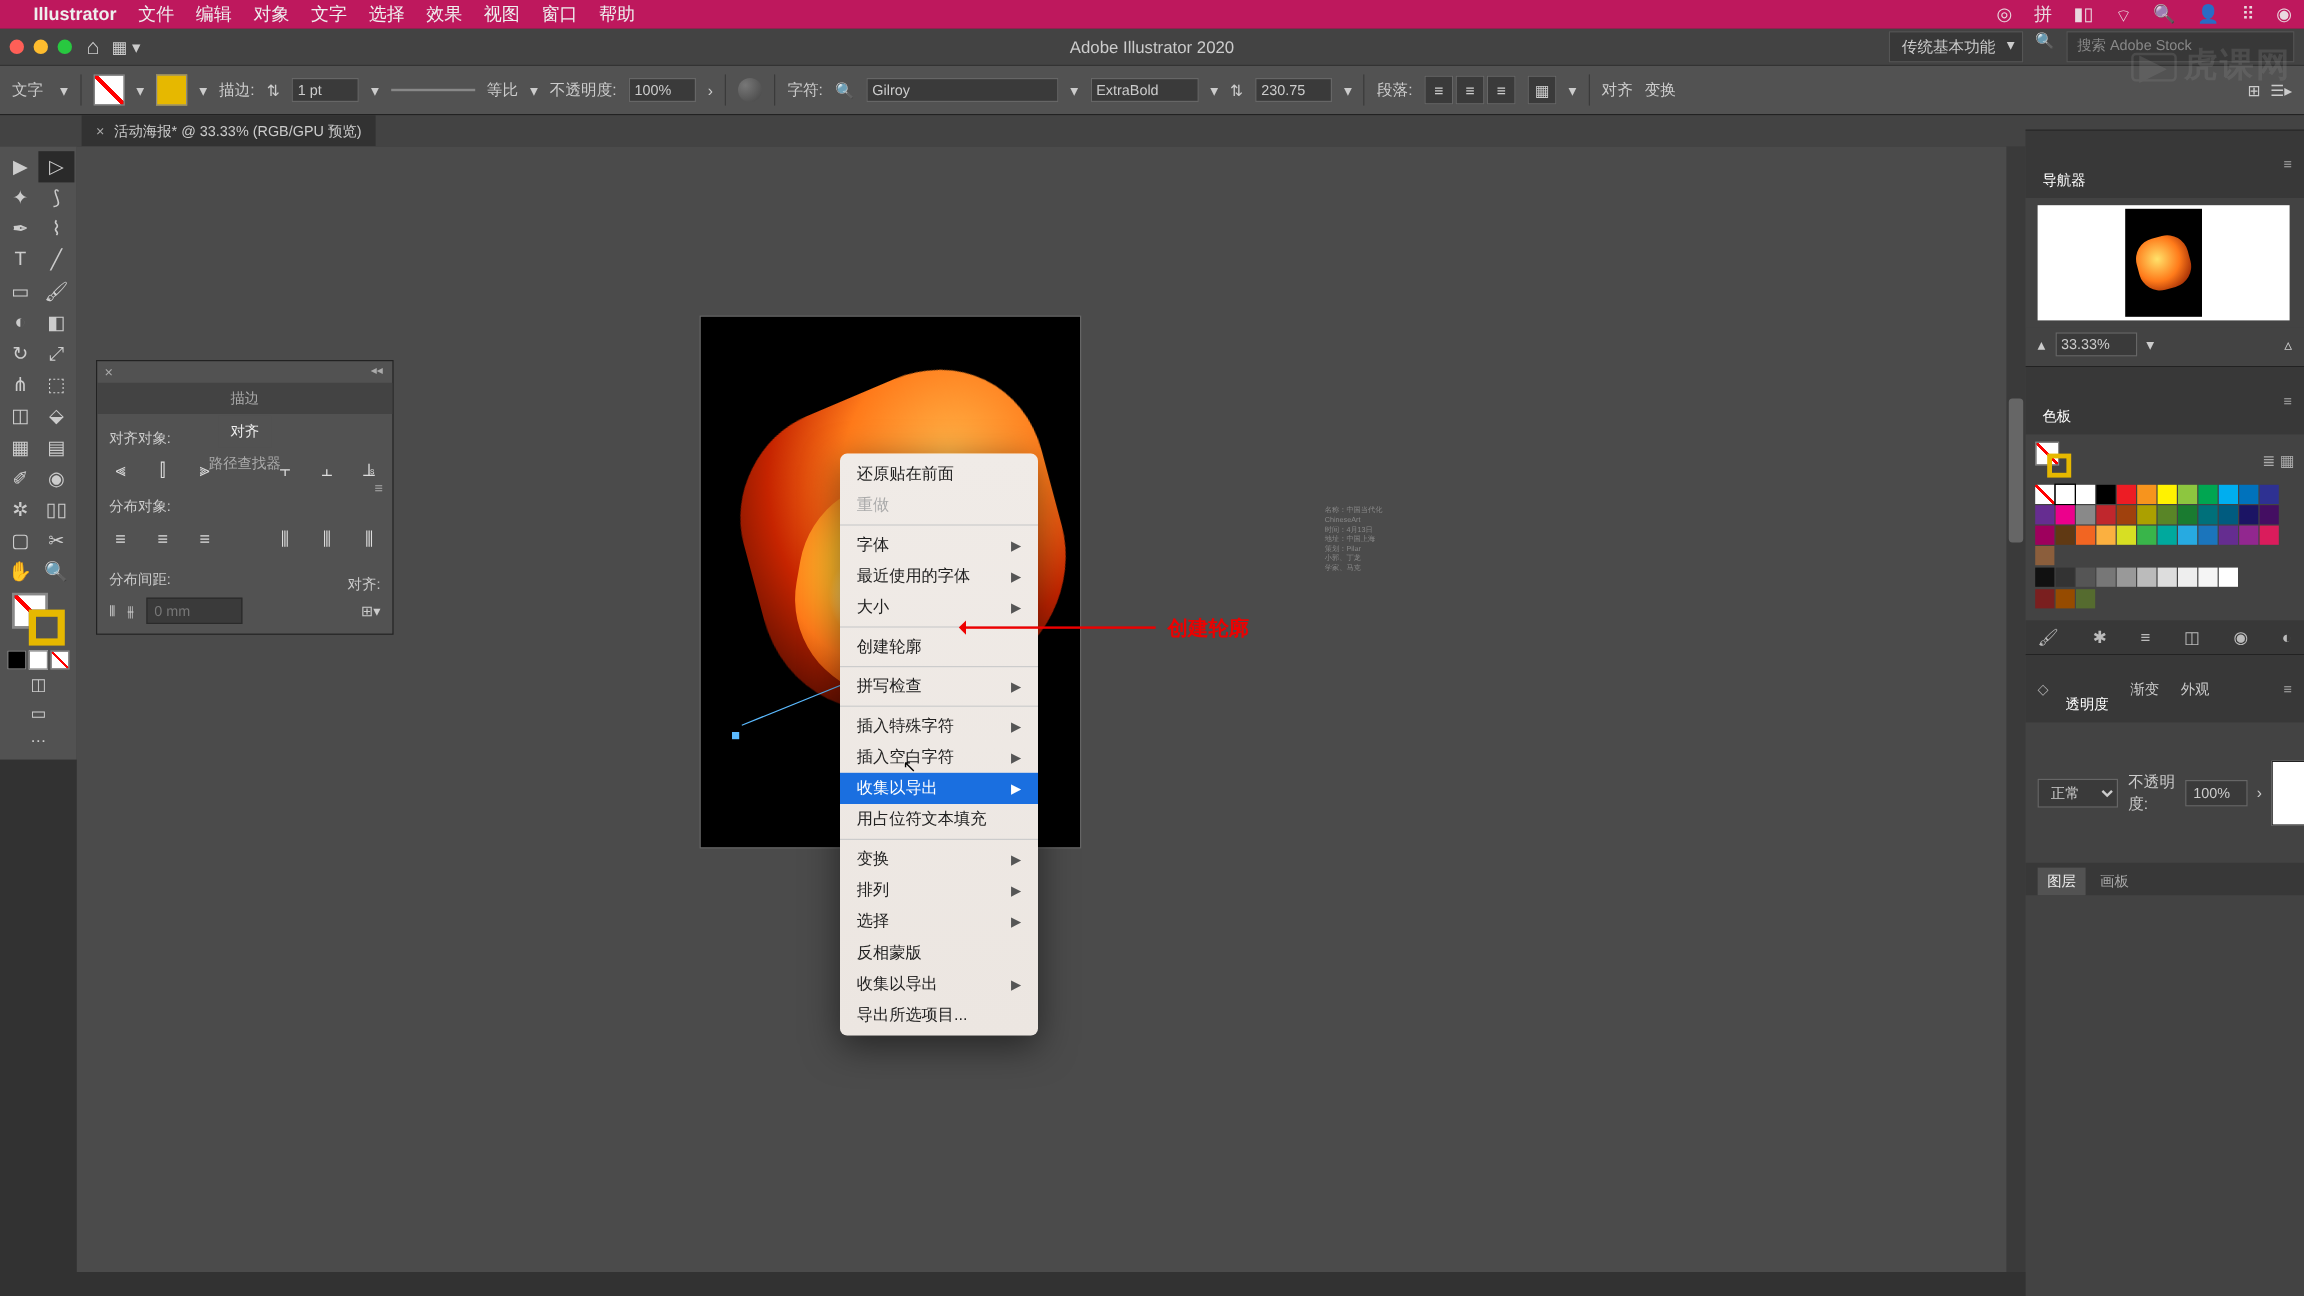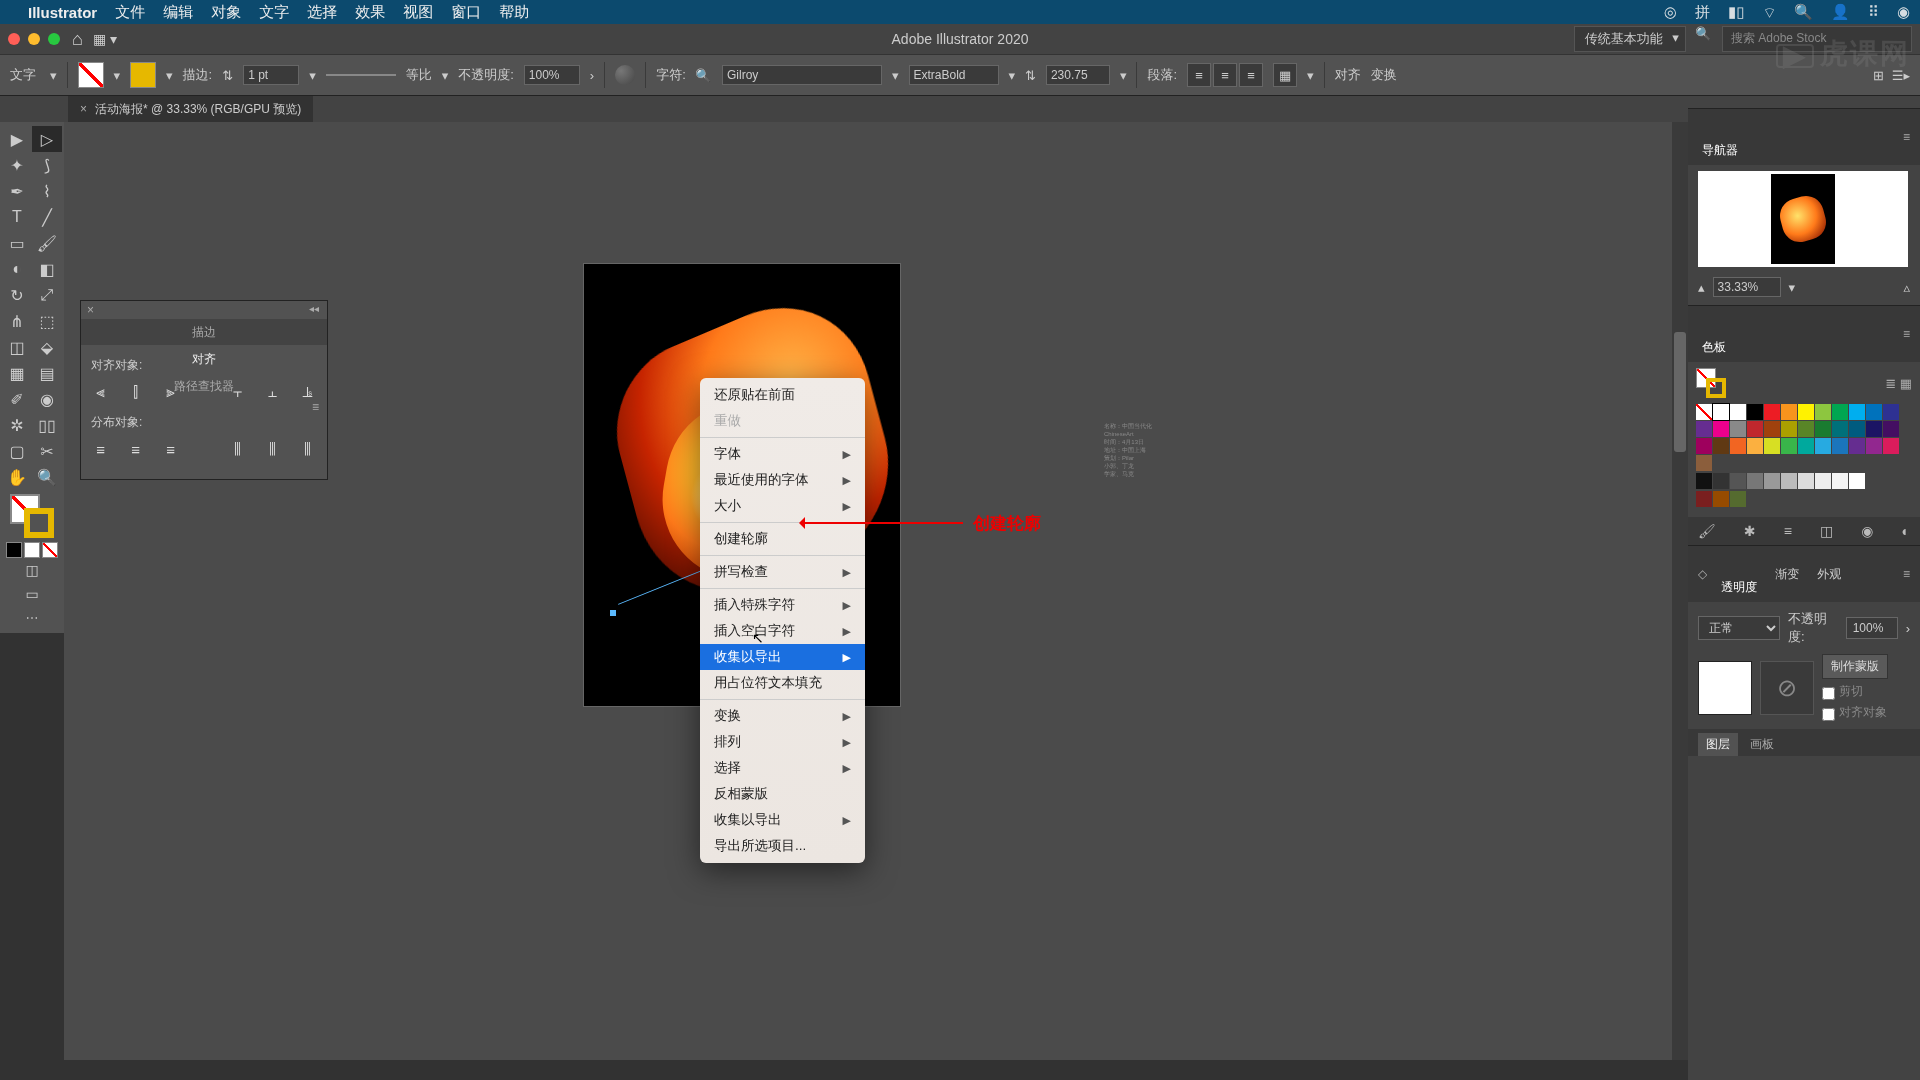--- a/index.html
+++ b/index.html
@@ -1,19 +1,19 @@
 <!DOCTYPE html>
 <html><head>
 <meta charset="utf-8">
 <style>
 * { margin: 0; padding: 0; box-sizing: border-box; font-family: "Helvetica Neue", Arial, sans-serif; user-select: none; }
 body { width: 1920px; height: 1080px; background: #323232; color: #ccc; font-size: 13px; overflow: hidden; position: relative; }
 
 
-.menubar { height: 24px; background: #0c4a6e; display: flex; align-items: center; padding: 0 10px; gap: 18px; color: #eee; font-size: 15px; }
+.menubar { height: 24px; background: #be185d; display: flex; align-items: center; padding: 0 10px; gap: 18px; color: #eee; font-size: 15px; }
 .menubar .apple { font-size: 17px; }
 .menubar .app-name { font-weight: bold; }
 .menubar-right { margin-left: auto; display: flex; gap: 18px; align-items: center; font-size: 15px; }
 .menubar-right span { opacity: .9; }
 
 
 .titlebar { height: 30px; background: #434343; display: flex; align-items: center; padding: 0 8px; position: relative; }
 .traffic { display: flex; gap: 8px; }
 .traffic span { width: 12px; height: 12px; border-radius: 50%; display: block; }
 .tl-red { background: #ff5f57; } .tl-yel { background: #febc2e; } .tl-grn { background: #28c840; }
@@ -125,21 +125,21 @@
 .sw-fillstroke .a { position:absolute; top:0; left:0; width:20px; height:20px; background: linear-gradient(to top right, #fff 0 45%, red 45% 55%, #fff 55%); border:1px solid #888; }
 .sw-fillstroke .b { position:absolute; bottom:0; right:0; width:20px; height:20px; border:4px solid #e6b800; }
 .sw-top .sw-menu { margin-left:auto; color:#aaa; }
 .sw-grid { display:flex; flex-wrap:wrap; gap:1px; }
 .sw-grid span { width:16px; height:16px; }
 .sw-bot { display:flex; gap:1px; margin-top:2px; }
 .sw-bot span { width:16px; height:16px; }
 
 .iconstrip { display:flex; gap:14px; padding:6px 10px; background:#383838; color:#bbb; font-size:14px; justify-content:space-between; }
 
-.transp-body { padding:8px 10px; display:flex; flex-direction:column; gap:8px; }
+.transp-body { padding:8px 10px; display:flex; gap:8px; }
 .transp-top { display:flex; gap:8px; align-items:center; }
 .transp-top select, .transp-top input { background:#3a3a3a; border:1px solid #666; color:#ccc; padding:3px 6px; font-size:12px; }
 .transp-mid { display:flex; gap:8px; align-items:center; }
 .transp-thumb { width:54px; height:54px; background:#fff; border:1px solid #222; }
 .transp-none { width:54px; height:54px; border:1px solid #555; display:flex; align-items:center; justify-content:center; color:#888; font-size:24px; background:#3a3a3a; }
 .transp-opts { display:flex; flex-direction:column; gap:4px; font-size:12px; }
 .transp-opts button { background:#5a5a5a; border:1px solid #333; color:#ddd; padding:3px 8px; font-size:12px; }
 .chk { display:flex; gap:4px; align-items:flex-end; color:#888; }
 .chk input { accent-color:#666; }
 
@@ -361,20 +361,34 @@
     </div>
     <div class="plabel">分布对象:</div>
     <div class="btnrow">
       <div class="abtn">≡</div>
       <div class="abtn">≡</div>
       <div class="abtn">≡</div>
       <div style="width:20px"></div>
       <div class="abtn">⫼</div>
       <div class="abtn">⫼</div>
       <div class="abtn">⫼</div>
+    </div>
+    <div class="distrow">
+      <div>
+        <div class="plabel">分布间距:</div>
+        <div style="display:flex; gap:10px; align-items:center;">
+          <div class="abtn">⫴</div>
+          <div class="abtn">⫵</div>
+          <input class="dinput" disabled="" value="0 mm" style="">
+        </div>
+      </div>
+      <div class="align-to" style="text-align:right;">
+        <div class="plabel">对齐:</div>
+        <div class="abtn" style="margin-left:auto;">⊞▾</div>
+      </div>
     </div>
   </div>
 </div>
 
 <div class="ctxmenu" id="ctxmenu">
     <div class="mi">
       <span>还原贴在前面</span>
     </div>
     <div class="mi disabled">
       <span>重做</span>

